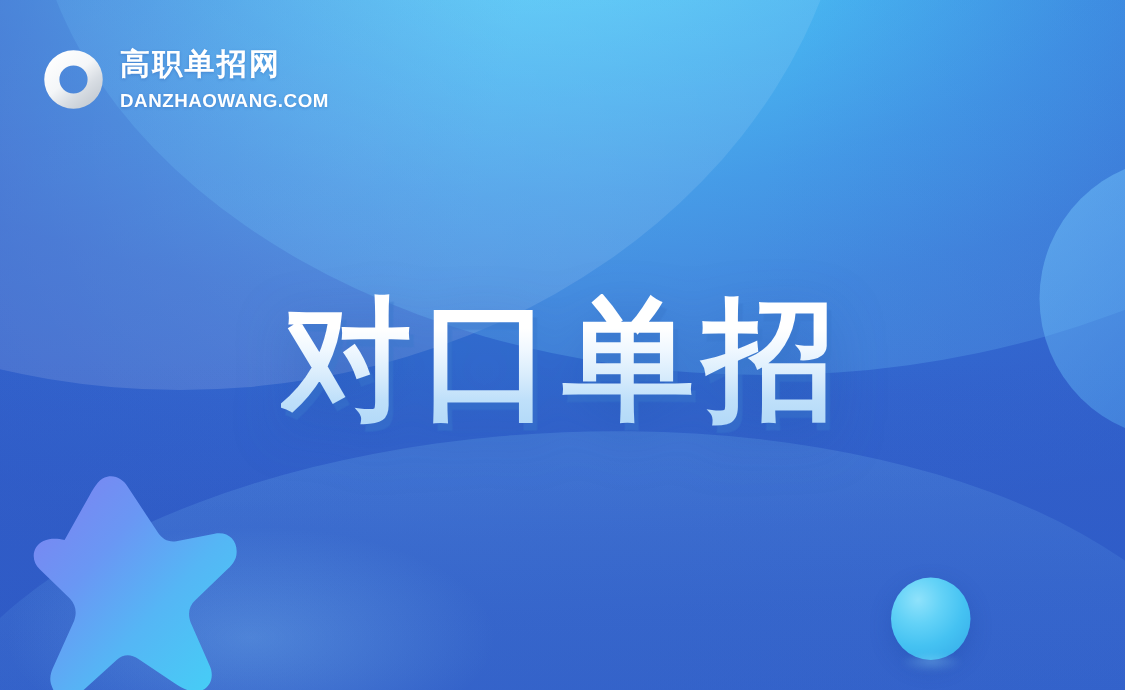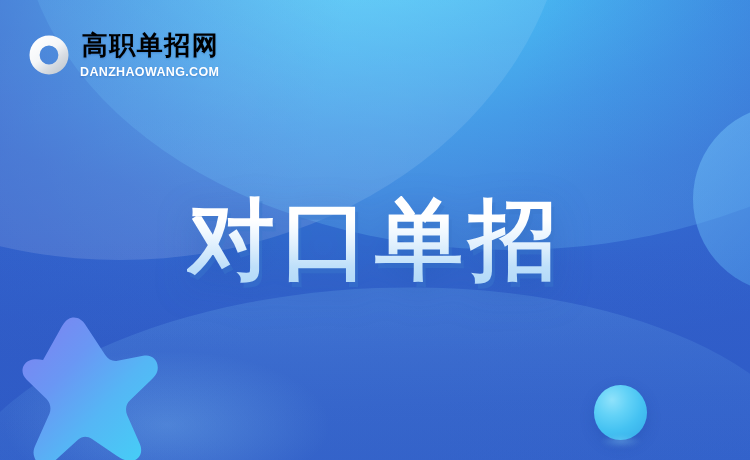--- a/index.html
+++ b/index.html
@@ -163,27 +163,26 @@
     left: 28px;
     top: 32px;
     display: flex;
     align-items: center;
     gap: 10px;
   }
   .logo-mark { width: 42px; height: 42px; flex: none; }
   .logo-mark svg { display:block; width:100%; height:100%; }
   .logo-text { display: flex; flex-direction: column; line-height: 1; }
   .logo-cn {
-    font-size: 26px;
+    font-size: 20px;
     font-weight: 700;
-    color: #000000;
+    color: #ffffff;
     letter-spacing: 1.5px;
     text-shadow: 0 1px 2px rgba(20,70,160,0.30);
     white-space: nowrap;
-    text-align: right;
   }
   .logo-en {
     margin-top: 8px;
     font-size: 12.5px;
     font-weight: 700;
     color: #ffffff;
     letter-spacing: 0.35px;
     white-space: nowrap;
     text-shadow: 0 1px 2px rgba(20,70,160,0.30);
   }

